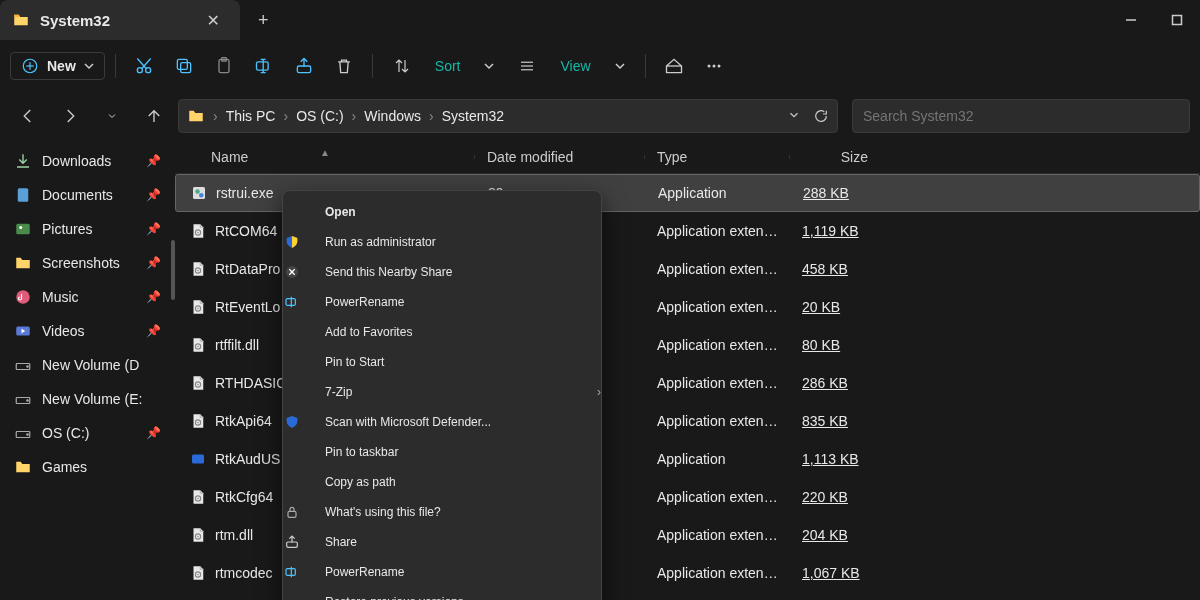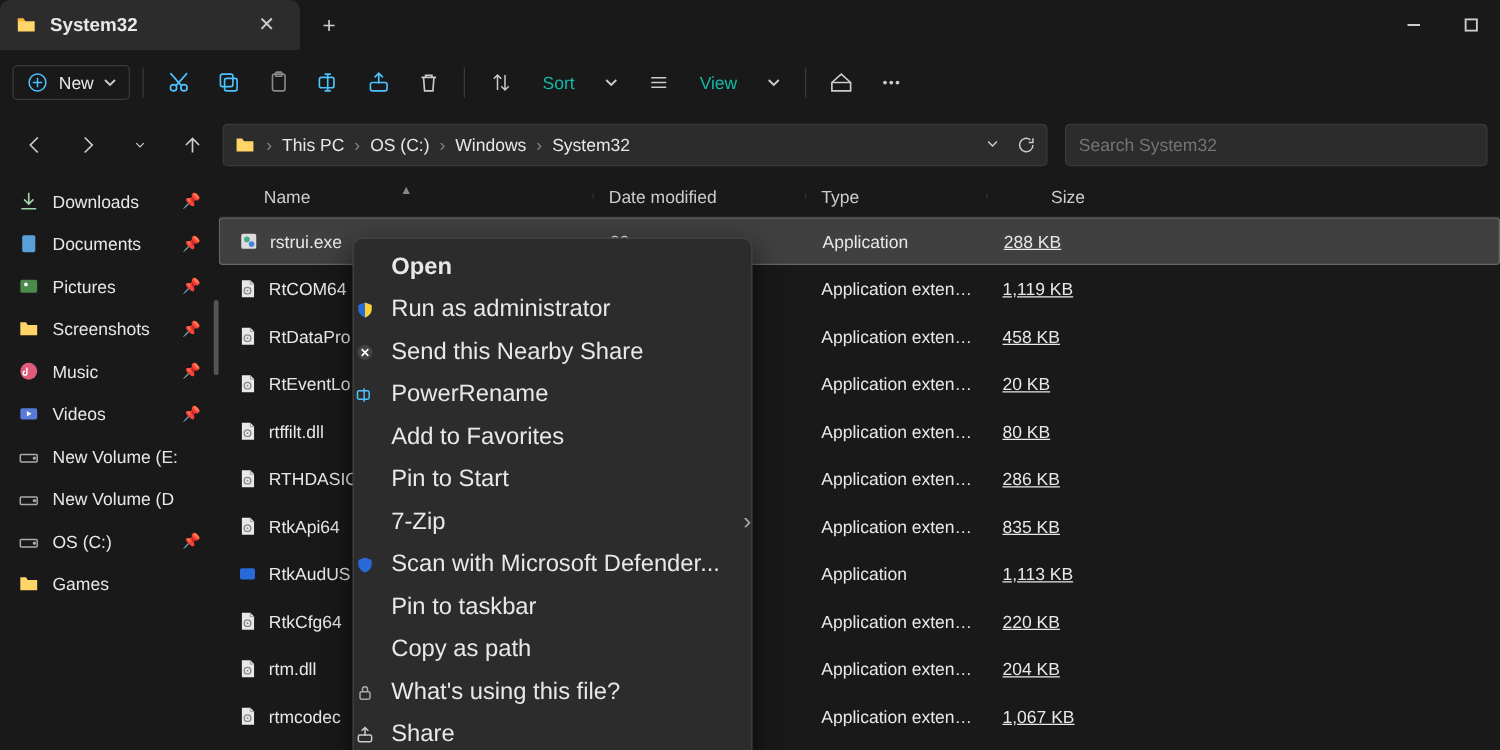--- a/index.html
+++ b/index.html
@@ -10,21 +10,21 @@
 .tab-title { font-weight:600; font-size:15px; flex:1; }
 .tab-close { color:#ccc; font-size:16px; padding:2px 6px; border-radius:4px; cursor:pointer; }
 .newtab { color:#ccc; font-size:18px; padding:0 18px; cursor:pointer; }
 .wincontrols { margin-left:auto; display:flex; }
 .wincontrols div { width:46px; height:40px; display:flex; align-items:center; justify-content:center; color:#ccc; cursor:pointer; }
 .toolbar { height:52px; display:flex; align-items:center; padding:0 10px; gap:4px; background:#191919; }
 .tbtn { display:flex; align-items:center; gap:24px; padding:6px 10px; border-radius:4px; color:#14b8a6; cursor:pointer; }
 .tbtn.iconly { padding:6px 8px; }
 .tsep { width:1px; height:24px; background:#3a3a3a; margin:0 6px; }
 .accent { stroke:#4cc2ff; }
-.newbtn { border:1px solid #3a3a3a; border-radius:4px; padding:4px 10px; display:flex; align-items:center; gap:8px; }
+.newbtn { border:1px solid #3a3a3a; border-radius:4px; padding:4px 10px; display:flex; align-items:center; gap:8px;font-weight:bold; }
 .addressrow { height:48px; display:flex; align-items:center; padding:0 10px; gap:6px; }
 .navarrow { width:36px; height:36px; display:flex; align-items:center; justify-content:center; color:#aaa; cursor:pointer; border-radius:4px; }
 .addrbox { flex:0 0 660px; height:34px; background:#2c2c2c; border:1px solid #3a3a3a; border-radius:4px; display:flex; align-items:center; padding:0 8px; gap:8px; }
 .crumb { display:flex; align-items:center; gap:8px; color:#e8e8e8; cursor:pointer; }
 .crumb-sep { color:#888; }
 .addr-right { margin-left:auto; display:flex; gap:12px; color:#ccc; }
 .searchbox { flex:1; height:34px; background:#2c2c2c; border:1px solid #3a3a3a; border-radius:4px; display:flex; align-items:center; padding:0 10px; margin-left:8px; }
 .searchbox input { background:transparent; border:none; outline:none; color:#e8e8e8; font-size:14px; flex:1; }
 .main { display:flex; height:calc(600px - 140px); }
 .sidebar { width:175px; padding:4px 0; overflow:hidden; position:relative; }
@@ -43,21 +43,21 @@
 .sortind { position:absolute; top:-2px; left:50%; transform:translateX(-50%); color:#888; font-size:10px; }
 .filelist { }
 .frow { display:flex; align-items:center; height:38px; color:#e8e8e8; }
 .frow.selected { background:#404040; border:1px solid #666; border-radius:3px; }
 .fname { flex:0 0 300px; display:flex; align-items:center; gap:8px; padding-left:14px; overflow:hidden; white-space:nowrap; }
 .ficon { width:18px; height:18px; flex:none; }
 .fdate { flex:0 0 170px; padding:0 12px; white-space:nowrap; overflow:hidden; }
 .ftype { flex:0 0 145px; padding:0 12px; white-space:nowrap; overflow:hidden; text-overflow:ellipsis; }
 .fsize { flex:0 0 90px; padding:0 12px; text-align:left;text-decoration:underline; }
 .ctxmenu { position:absolute; top:190px; left:282px; width:320px; background:#2c2c2c; border:1px solid #444; border-radius:8px; padding:6px 0; box-shadow:0 8px 24px rgba(0,0,0,.6); z-index:50; }
-.ctxitem { display:flex; align-items:center; gap:12px; padding:6px 0; cursor:pointer; font-size:19px; }
+.ctxitem { display:flex; align-items:center; gap:24px; padding:6px 0; cursor:pointer; font-size:12px; }
 .ctxitem.bold { font-weight:700; }
 .ctxicon { width:18px; height:18px; display:flex; align-items:center; justify-content:center; flex:none; }
 .ctxarrow { margin-left:auto; color:#aaa; }
 svg { display:block; }
 </style>
 </head>
 <body>
 
 <div class="titlebar">
   <div class="tab">
@@ -294,30 +294,30 @@
           <span>Videos</span>
           <span class="pin">📌</span>
         </div>
         <div class="sbitem">
           <span class="sbicon">
             <svg width="18" height="18" viewBox="0 0 24 24" fill="none" stroke="#aaa" stroke-width="1.6">
               <rect x="3" y="10" width="18" height="8" rx="1"></rect>
               <circle cx="18" cy="14" r="1" fill="#6c6"></circle>
             </svg>
           </span>
-          <span>New Volume (E:</span>
+          <span>New Volume (D</span>
         </div>
         <div class="sbitem">
           <span class="sbicon">
             <svg width="18" height="18" viewBox="0 0 24 24" fill="none" stroke="#aaa" stroke-width="1.6">
               <rect x="3" y="10" width="18" height="8" rx="1"></rect>
               <circle cx="18" cy="14" r="1" fill="#6c6"></circle>
             </svg>
           </span>
-          <span>New Volume (D</span>
+          <span>New Volume (E:</span>
         </div>
         <div class="sbitem">
           <span class="sbicon">
             <svg width="18" height="18" viewBox="0 0 24 24" fill="none" stroke="#aaa" stroke-width="1.6">
               <rect x="3" y="10" width="18" height="8" rx="1"></rect>
               <circle cx="18" cy="14" r="1" fill="#6c6"></circle>
             </svg>
           </span>
           <span>OS (C:)</span>
           <span class="pin">📌</span>

